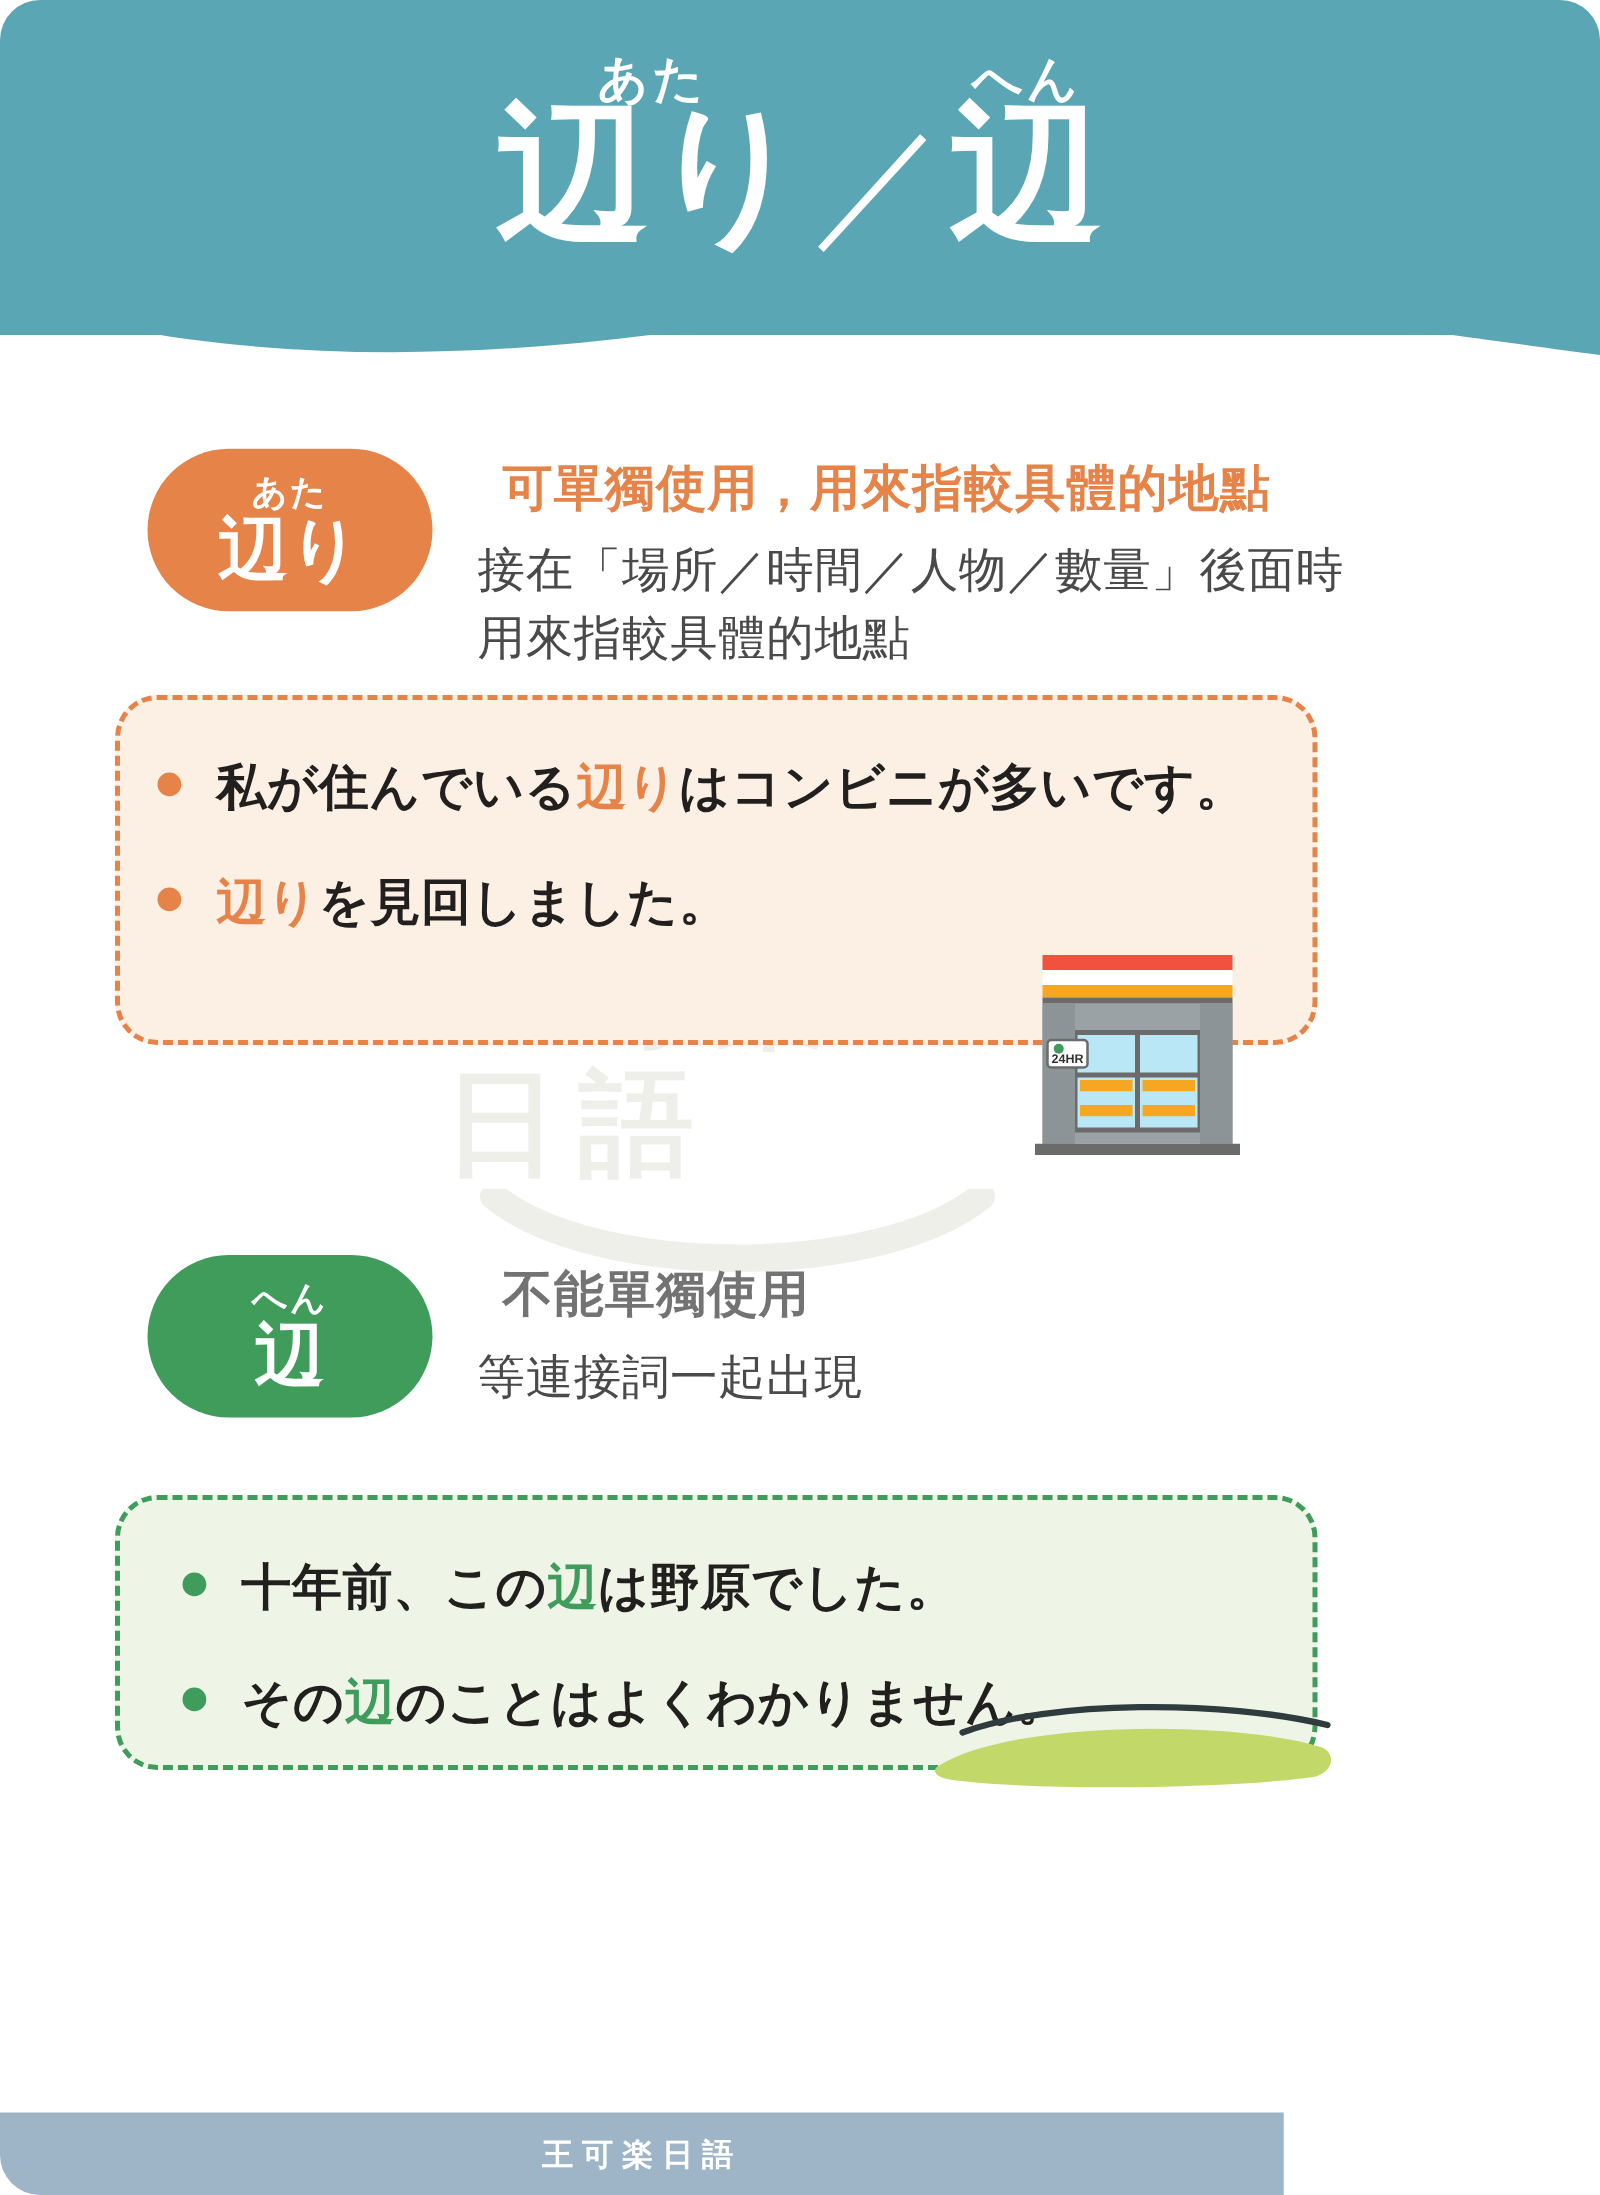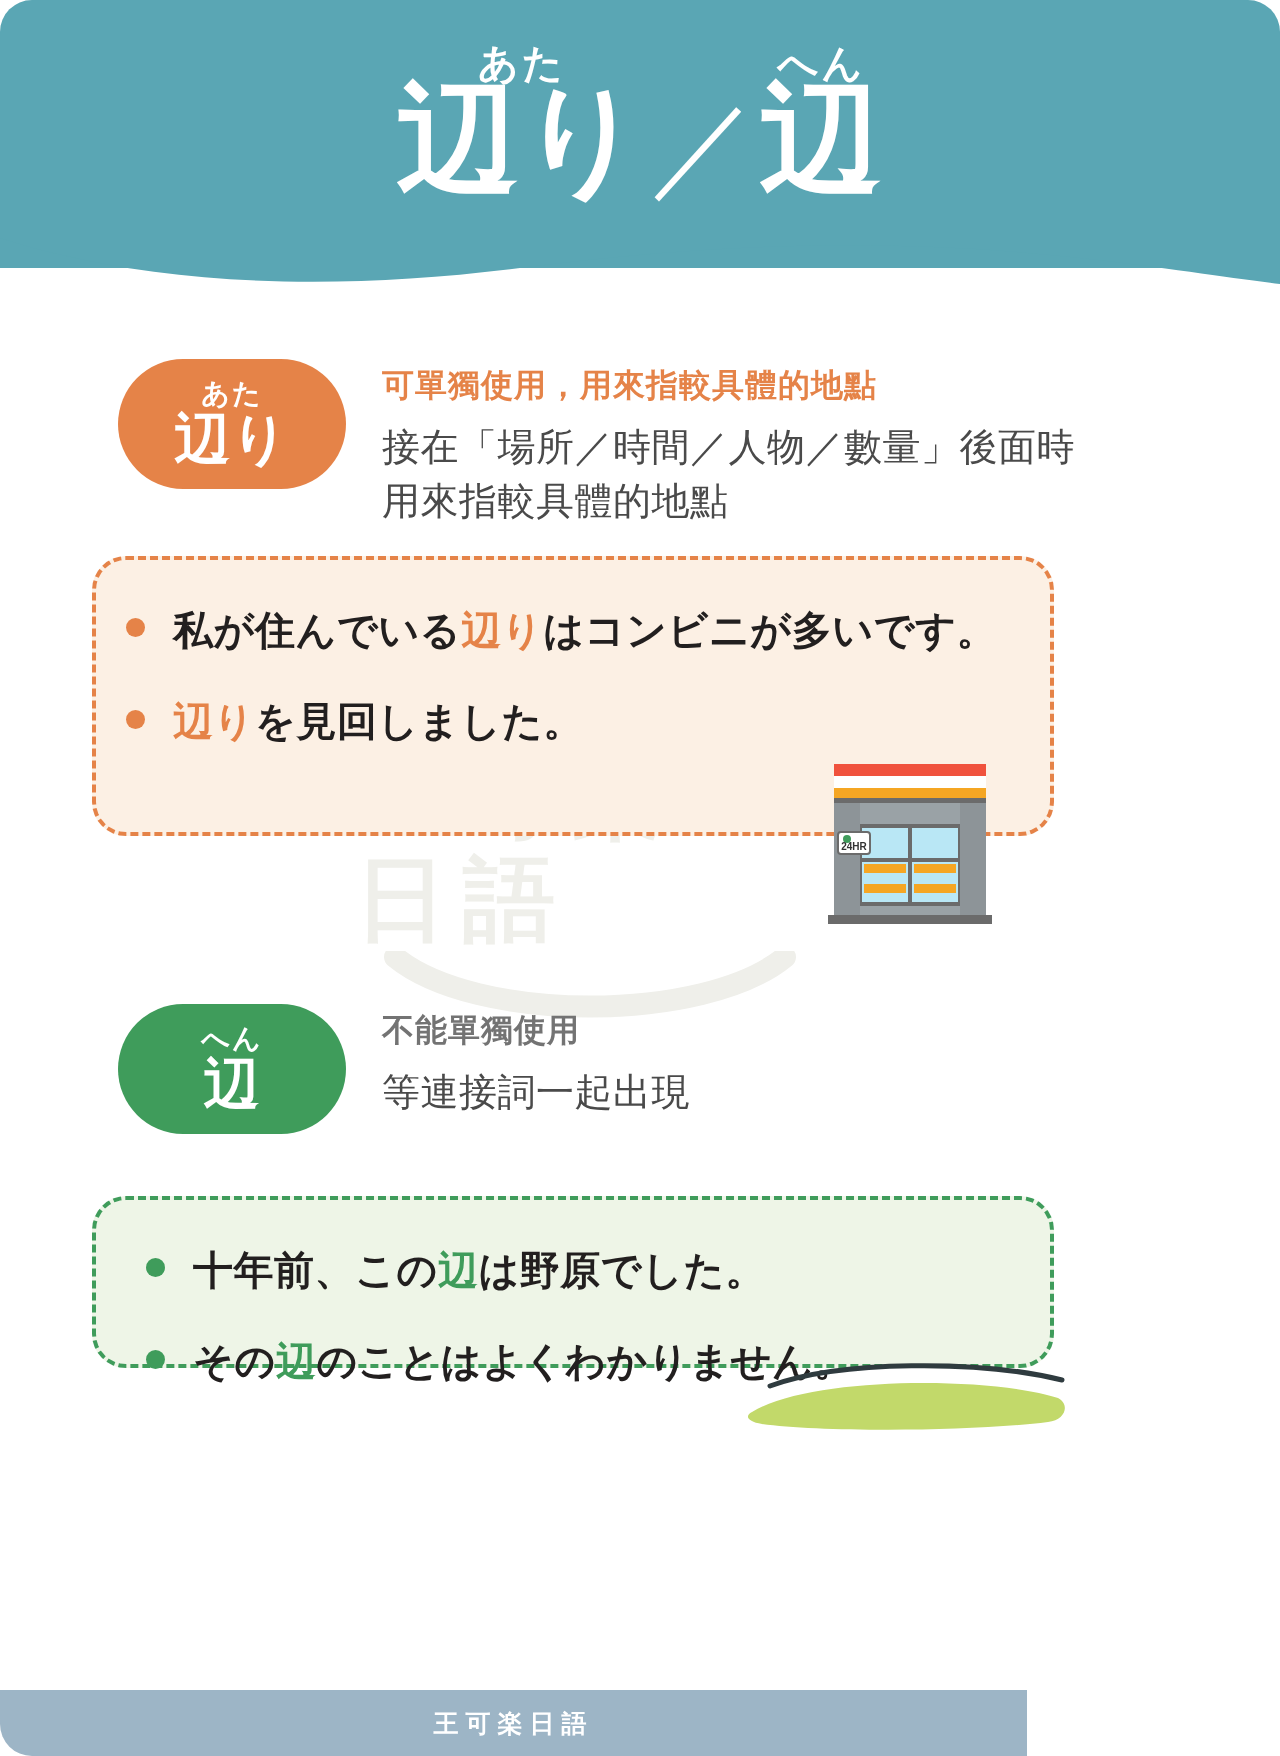--- a/index.html
+++ b/index.html
@@ -149,25 +149,26 @@
     font-weight: bold;
     letter-spacing: 1px;
     line-height: 1.05;
   }
   .sec-text {
     margin-left: 36px;
     padding-top: 10px;
     max-width: 720px;
   }
   .sec-title {
-    font-size: 32px;
+    font-size: 40px;
     font-weight: bold;
     line-height: 1.3;
     letter-spacing: 1px;
     margin-bottom: 14px;
+    margin-left: 20px;
   }
   .sec-title-orange { color: #e58348; }
   .sec-title-green  { color: #737373; }
   .sec-desc {
     font-size: 38px;
     color: #4a4a4a;
     line-height: 1.42;
     letter-spacing: 0.5px;
   }
 
@@ -181,32 +182,32 @@
   }
   #ex-box-atari {
     top: 556px;
     height: 280px;
     background: #fcf0e4;
     border: 4px dashed #e58348;
     padding: 42px 50px 20px 30px;
   }
   #ex-box-hen {
     top: 1196px;
-    height: 172px;
+    height: 220px;
     background: #eef5e7;
     border: 4px dashed #3f9c5b;
     padding: 42px 50px 20px 50px;
   }
   .ex-list { list-style: none; }
   .ex-item {
     display: flex;
     align-items: flex-start;
     margin-bottom: 36px;
   }
-  .ex-item:last-child { margin-bottom: 0; font-family: Liberation Serif, serif; }
+  .ex-item:last-child { margin-bottom: 0; }
   .bullet {
     flex: 0 0 auto;
     width: 19px;
     height: 19px;
     border-radius: 50%;
     margin-top: 16px;
     margin-right: 28px;
   }
   .bullet-orange { background: #e58348; }
   .bullet-green  { background: #3f9c5b; }

